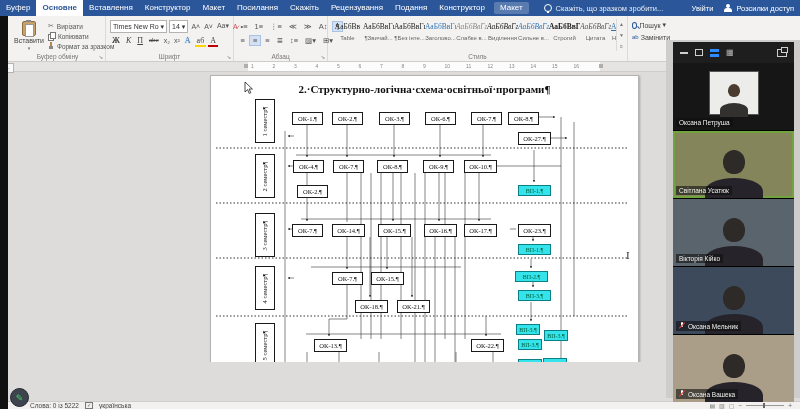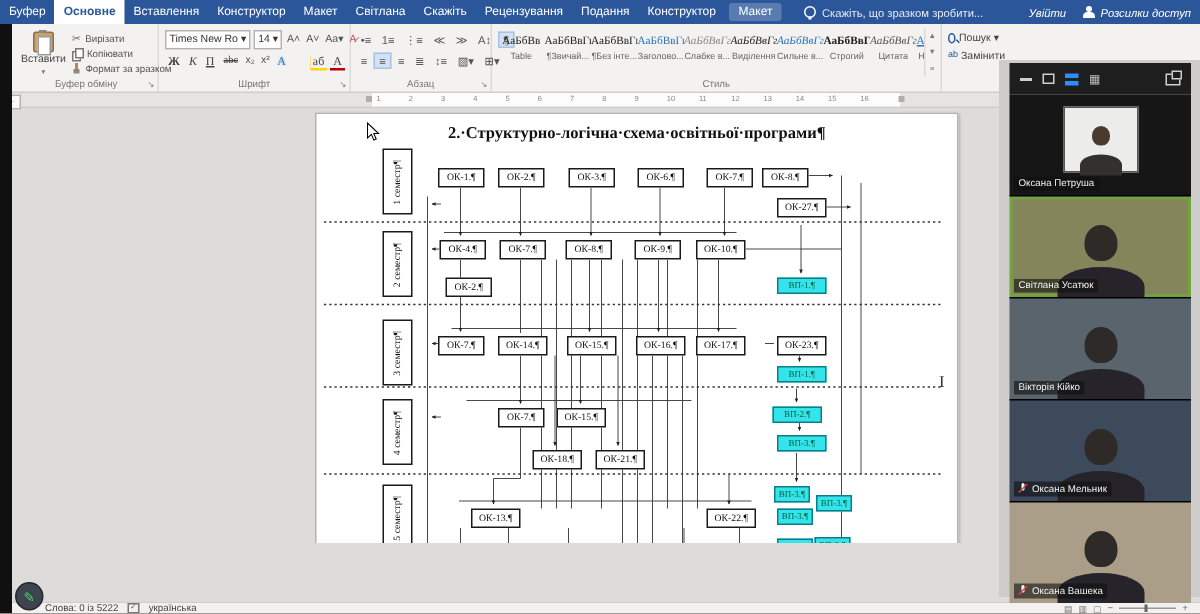--- a/index.html
+++ b/index.html
@@ -7,21 +7,21 @@
        font-family:"Liberation Sans",sans-serif;-webkit-font-smoothing:antialiased;}
   
   .tabsrow{position:absolute;left:0;top:0;width:800px;height:16px;background:#2b579a;
            display:flex;align-items:center;color:#fff;font-size:8px;white-space:nowrap;z-index:6;}
   .tab{padding:0 6px;height:16px;line-height:16px;cursor:default;}
   .tab.active{background:#fff;color:#2b579a;font-weight:bold;}
   .tab.hl{background:rgba(255,255,255,.22);border-radius:2px;height:12px;line-height:12px;margin:0 3px;}
   .search{display:flex;align-items:center;gap:4px;margin-left:12px;color:rgba(255,255,255,.88);font-size:7.5px;}
   .bulb{width:6px;height:6px;border:1px solid #fff;border-radius:50%;position:relative;}
   .bulb:after{content:"";position:absolute;left:2px;top:6px;width:2px;height:2px;background:#fff;}
-  .trght{margin-left:auto;display:flex;align-items:center;gap:10px;padding-right:6px;font-size:7.5px;font-style:italic;}
+  .trght{margin-left:auto;display:flex;align-items:center;gap:10px;padding-right:6px;font-size:7.5px;}
   .person{width:10px;height:8px;position:relative;}
   .person:before{content:"";position:absolute;left:3px;top:0;width:4px;height:4px;border-radius:50%;background:#fff;}
   .person:after{content:"";position:absolute;left:1px;top:4px;width:8px;height:4px;border-radius:3px 3px 0 0;background:#fff;}
   
   .ribbon{position:absolute;left:0;top:16px;width:800px;height:46px;background:#f3f2f1;
           border-bottom:1px solid #cfcdcb;display:flex;padding-left:10px;box-sizing:border-box;z-index:2;}
   .group{position:relative;height:100%;border-right:1px solid #dcdad8;padding:3px 4px 10px 4px;box-sizing:border-box;}
   .glabel{position:absolute;bottom:1px;left:0;right:0;text-align:center;font-size:6.5px;color:#797775;}
   .launch{position:absolute;right:2px;bottom:1px;font-size:5.5px;color:#797775;}
   .g-clip{width:96px;display:flex;gap:4px;}
@@ -37,21 +37,21 @@
   .ic-copy:before{left:0;top:2px;} .ic-copy:after{left:2px;top:0;}
   .ic-paint{width:6px;height:8px;position:relative;display:inline-block;}
   .ic-paint:before{content:"";position:absolute;left:2px;top:0;width:2px;height:4px;background:#b4884e;}
   .ic-paint:after{content:"";position:absolute;left:1px;top:4px;width:4px;height:3px;background:#8a8886;}
   .g-font{width:128px;}
   .frow{display:flex;align-items:center;gap:2px;height:14px;}
   .fbox{background:#fff;border:1px solid #b5b3b1;font-size:7px;color:#333;padding:0 2px;height:11px;line-height:11px;white-space:nowrap;}
   .mini{font-size:7px;color:#555;padding:0 1px;white-space:nowrap;}
   .fbtn{font-size:8px;color:#444;padding:0 2px;font-family:"Liberation Serif",serif;white-space:nowrap;}
   .fb-b{font-weight:bold;} .fb-i{font-style:italic;} .fb-u{text-decoration:underline;} .fb-s{text-decoration:line-through;font-size:7px;}
-  .bar-y{box-shadow:0 2px 0 #ffd400;margin-left:12px;} .bar-r{box-shadow:0 2px 0 #c00000;} .glow{color:#2e74b5;text-shadow:0 0 2px #9cc3e5;}
+  .bar-y{box-shadow:0 2px 0 #ffd400;} .bar-r{box-shadow:0 2px 0 #c00000;} .glow{color:#2e74b5;text-shadow:0 0 2px #9cc3e5;}
   .g-par{width:94px;}
   .pbtn{font-size:7.5px;color:#555;padding:0 2.5px;white-space:nowrap;}
   .pbtn.pressed{background:#d5e1f2;border:1px solid #a8c4e4;}
   .g-styles{width:300px;display:flex;padding-right:0;}
   .sitems{display:flex;overflow:hidden;width:284px;}
   .style-item{width:31px;flex:0 0 31px;overflow:hidden;padding-top:2px;text-align:center;}
   .sprev{font-family:"Liberation Serif",serif;font-size:7.5px;color:#222;white-space:nowrap;line-height:12px;}
   .sprev.h1{color:#2e74b5;} .sprev.subtle{color:#8a8a8a;font-style:italic;}
   .sprev.emph{font-style:italic;} .sprev.intense{color:#2e74b5;font-style:italic;}
   .sprev.strong{font-weight:bold;} .sprev.quote{font-style:italic;color:#555;}
@@ -129,21 +129,21 @@
 
 <div id="app">
 
   <div class="tabsrow">
     <span id="tabs-holder" style="display:flex;align-items:center;">
         <span class="tab">Буфер</span>
         <span class="tab active">Основне</span>
         <span class="tab">Вставлення</span>
         <span class="tab">Конструктор</span>
         <span class="tab">Макет</span>
-        <span class="tab">Світлана</span>
+        <span class="tab">Посилання</span>
         <span class="tab">Скажіть</span>
         <span class="tab">Рецензування</span>
         <span class="tab">Подання</span>
         <span class="tab">Конструктор</span>
         <span class="tab hl">Макет</span>
       </span>
     <span class="search">
       <span class="bulb"></span>
       <span>Скажіть, що зразком зробити...</span>
     </span>

